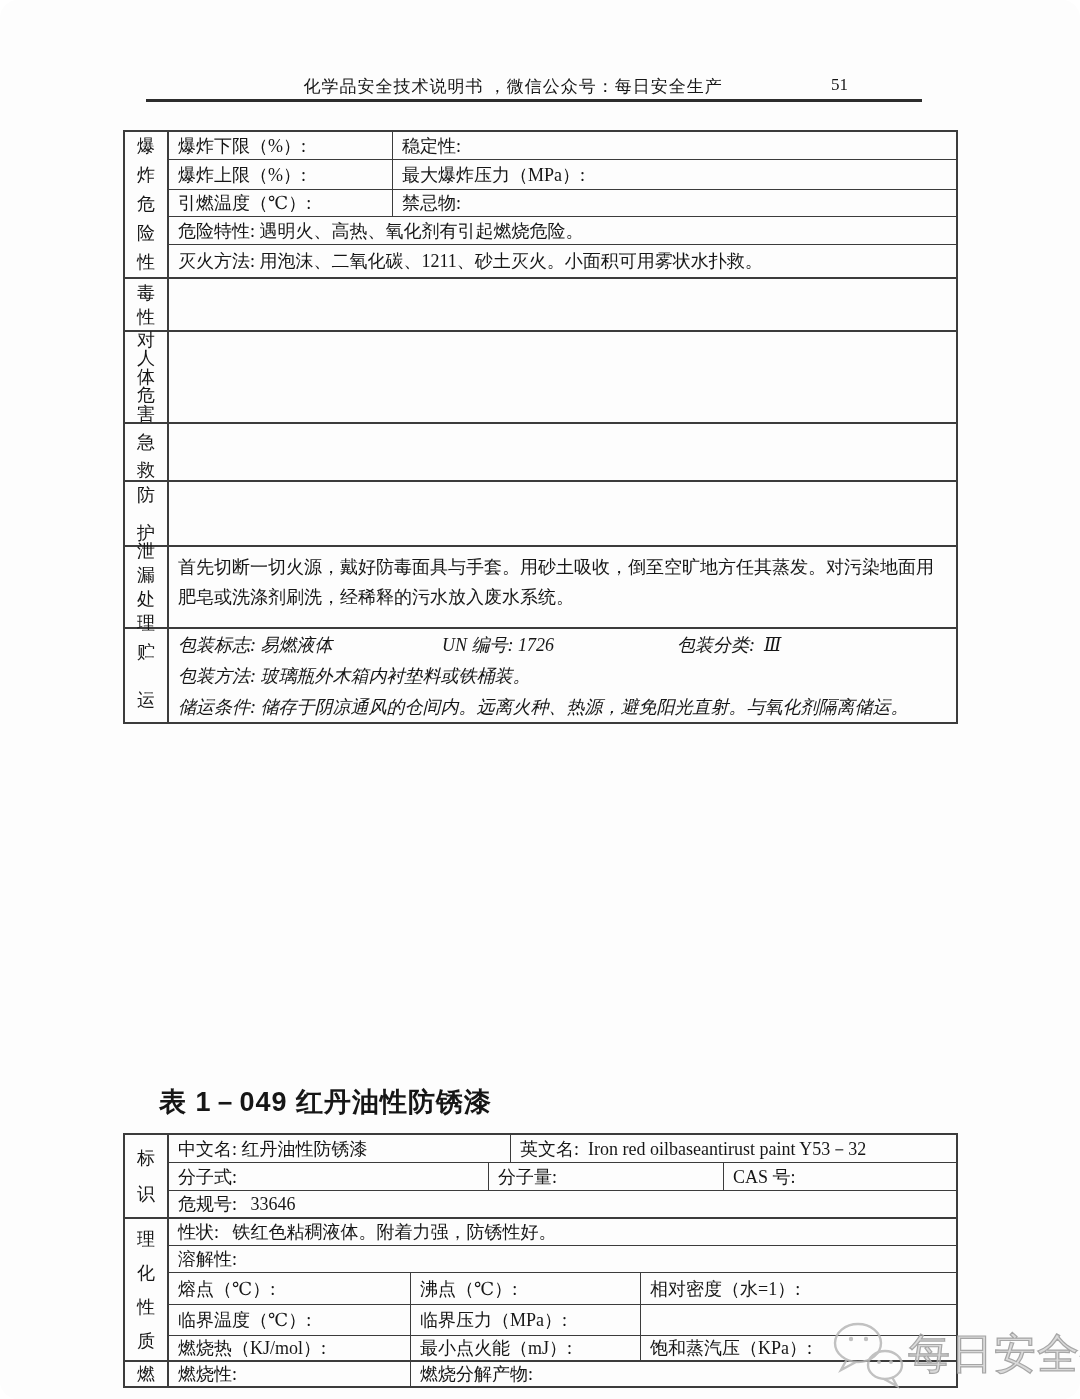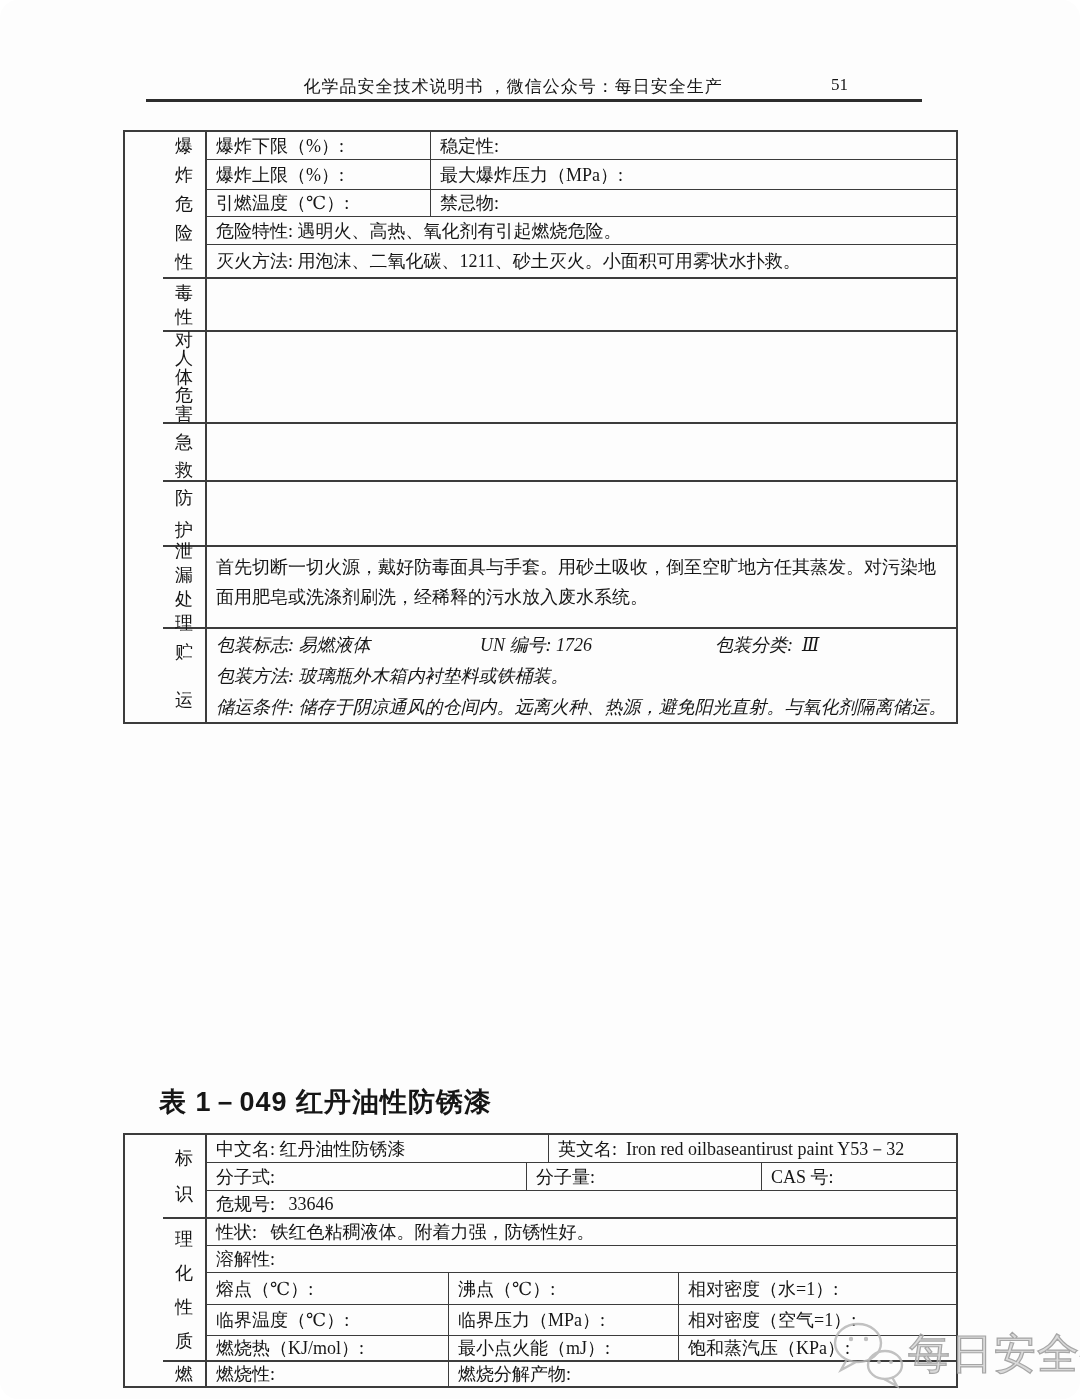--- a/index.html
+++ b/index.html
@@ -7,29 +7,29 @@
   .page {
     position:relative; width:1080px; height:1399px; background:#fdfdfd;
     font-family:"Liberation Serif","DejaVu Serif",serif; color:#161616; overflow:hidden;border-radius:18px;
   }
   
   .hdr-title { position:absolute; top:75px; left:123px; width:780px; text-align:center; font-size:17px; letter-spacing:1px; }
   .hdr-page  { position:absolute; top:75px; left:831px; font-size:17px; }
   .hdr-rule  { position:absolute; top:99px; left:146px; width:776px; height:3px; background:#2d2d2d; }
 
   
-  .tbl  { position:absolute; left:123px; width:835px; border:2px solid #3c3c3c; background:#fdfdfd;padding-left:38px; }
+  .tbl  { position:absolute; left:123px; width:835px; border:2px solid #3c3c3c; background:#fdfdfd; }
   .tbl1 { top:130px; }
   .tbl2 { top:1133px; }
   .sec  { display:flex; }
   .sec + .sec { border-top:2px solid #3c3c3c; }
   .lab  { width:44px; flex:none; border-right:2px solid #3c3c3c; display:flex; align-items:center; justify-content:center; }
   .vtext{ width:1.15em; word-break:break-all; text-align:center; font-size:18px; }
   .lh29 { line-height:29px; } .lh26 { line-height:24px; } .lh19 { line-height:18.5px; }
-  .lh28 { line-height:28px;margin-top:8px; } .lh31 { line-height:32px; } .lh24 { line-height:24px; }
+  .lh28 { line-height:28px;margin-top:8px; } .lh31 { line-height:38px; } .lh24 { line-height:24px; }
   .lh48 { line-height:48px; } .lh36 { line-height:36px; } .lh34 { line-height:34px; }
   .con  { flex:1; display:flex; flex-direction:column; min-width:0; }
   .row  { display:flex; align-items:stretch; }
   .bb   { border-bottom:1.6px solid #3c3c3c; }
   .c    { display:flex; align-items:center; padding-left:9px; font-size:18px; white-space:pre-wrap; overflow:hidden; }
   .dv   { border-right:1.6px solid #3c3c3c; }
   .grow { flex:1;text-align:right; }
   .fill { flex:1; }
   .leak-text { padding:5px 12px 0 9px; font-size:18px; line-height:30px; }
   .sto-line  { height:31px; display:flex; align-items:center; padding-left:9px; font-size:18px; white-space:pre-wrap;font-style:italic; }
@@ -183,21 +183,20 @@
           <div class="c grow">溶解性:</div>
         </div>
         <div class="row bb" style="height:32px">
           <div class="c dv" style="width:242px">熔点（℃）:</div>
           <div class="c dv" style="width:230px">沸点（℃）:</div>
           <div class="c grow">相对密度（水=1）:</div>
         </div>
         <div class="row bb" style="height:31px">
           <div class="c dv" style="width:242px">临界温度（℃）:</div>
           <div class="c dv" style="width:230px">临界压力（MPa）:</div>
-          <div class="c grow">相对密度（空气=1）:</div>
         </div>
         <div class="row grow" style="height:26px">
           <div class="c dv" style="width:242px">燃烧热（KJ/mol）:</div>
           <div class="c dv" style="width:230px">最小点火能（mJ）:</div>
           <div class="c grow">饱和蒸汽压（KPa）:</div>
         </div>
       </div>
     </section>
 
     <section class="sec" style="height:26px">

